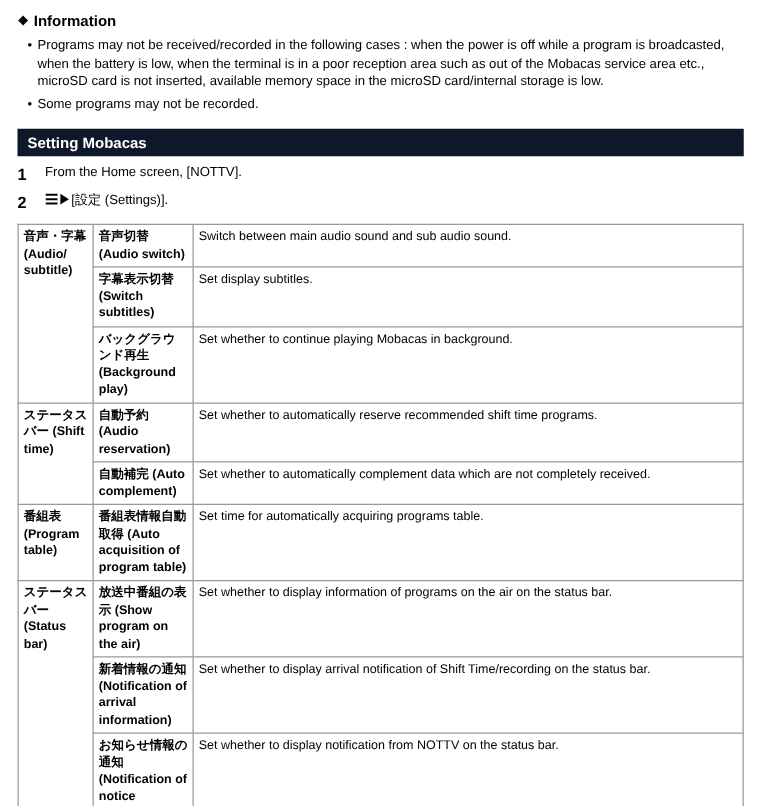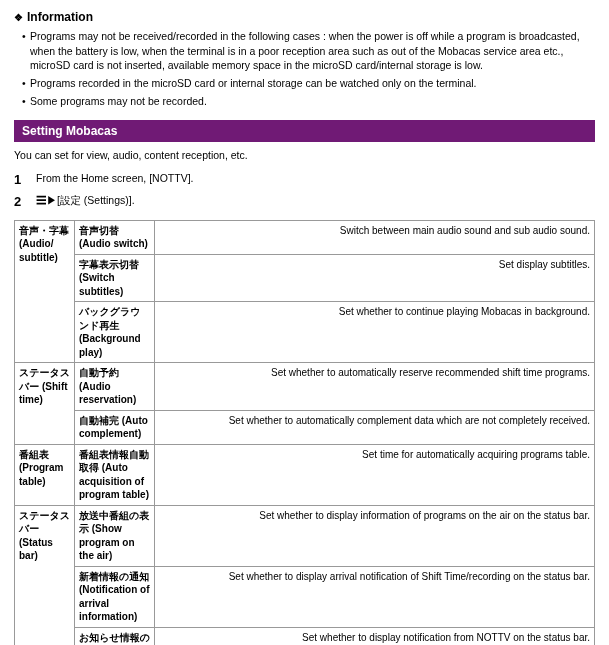--- a/index.html
+++ b/index.html
@@ -51,21 +51,21 @@
     }
 
     .info-list li::before {
       content: '•';
       position: absolute;
       left: 0;
     }
 
     
     .setting-heading-bar {
-      background: #701a75;
+      background: #0f172a;
       color: #fff;
       font-weight: bold;
       font-size: 12px;
       padding: 4px 8px;
       margin-bottom: 6px;
     }
 
     .setting-desc {
       font-size: 10.5px;
       margin-bottom: 8px;
@@ -117,49 +117,46 @@
     }
 
     .col-sub {
       width: 80px;
       font-weight: bold;
     }
 
     .col-desc {
       width: auto;
       font-weight: normal;
-      text-align: right;
     }
 
     .cell-jp {
       font-size: 10px;
     }
   </style>
 </head>
 <body>
 
 <div class="page-container">
 
   <div class="info-section">
     <div class="info-heading">
       <span class="diamond">❖</span>
       <span>Information</span>
     </div>
     <ul class="info-list">
       <li>Programs may not be received/recorded in the following cases : when the power is off while a program is broadcasted, when the battery is low, when the terminal is in a poor reception area such as out of the Mobacas service area etc., microSD card is not inserted, available memory space in the microSD card/internal storage is low.</li>
-      <li>Programs recorded in the microSD card or internal storage can be watched only on the terminal.</li>
       <li>Some programs may not be recorded.</li>
     </ul>
   </div>
 
   <div class="setting-heading-bar">
     <span>Setting Mobacas</span>
   </div>
 
-  <p class="setting-desc">You can set for view, audio, content reception, etc.</p>
 
   <div class="steps">
     <div class="step">
       <span class="step-num">1</span>
       <span class="step-text">From the Home screen, [NOTTV].</span>
     </div>
     <div class="step">
       <span class="step-num">2</span>
       <span class="step-text">☰▶[設定 (Settings)].</span>
     </div>

